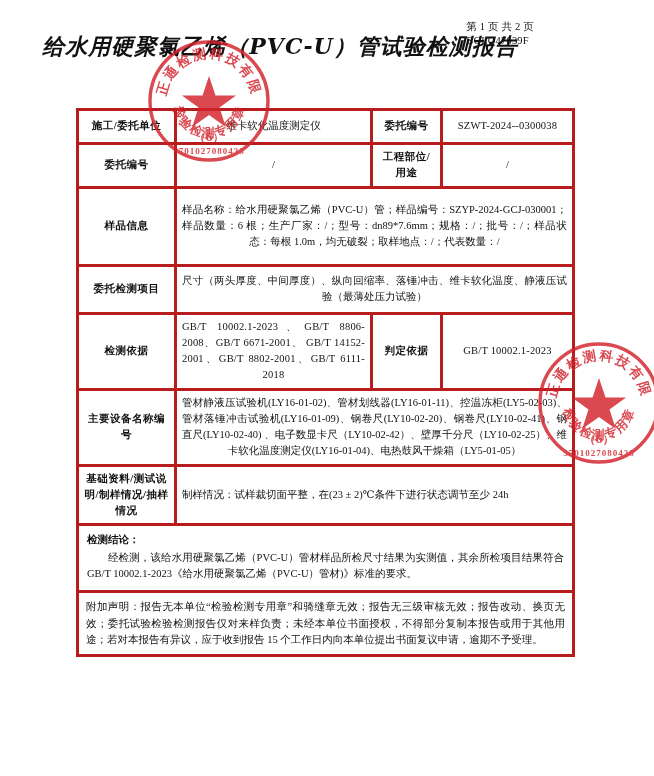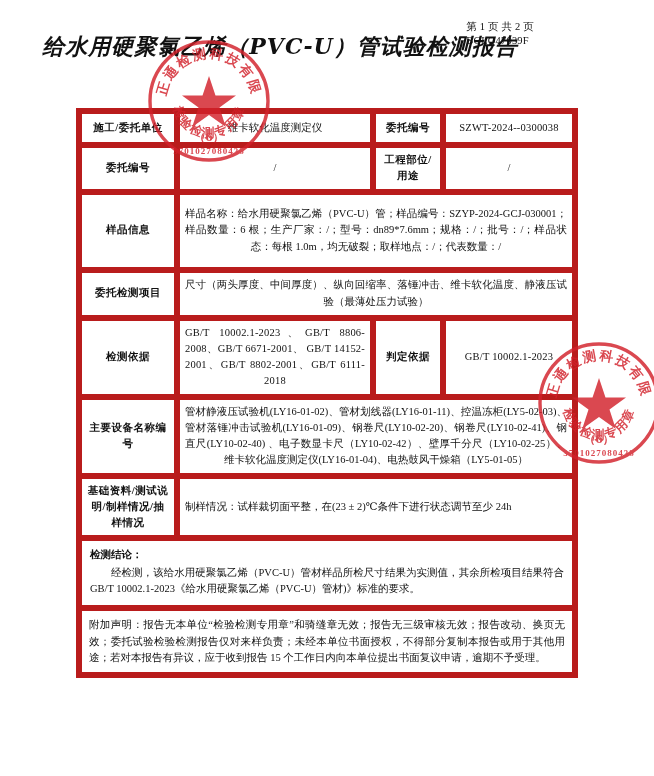--- a/index.html
+++ b/index.html
@@ -54,21 +54,21 @@
 
   
   table.main {
     position: absolute; left: 76px; top: 108px;
     width: 496px;
     border-collapse: collapse;
     table-layout: fixed;
     font-size: 10.5px;
   }
   table.main td {
-    border: 6px solid #b91c1c;
+    border: 3px solid #b91c1c;
     padding: 4px 5px;
     vertical-align: middle;
     line-height: 1.55;
   }
   td.lab {
     text-align: center; font-weight: 700;
     letter-spacing: .5px;
   }
   td.ctr { text-align: center; }
   td.just { text-align: justify; text-align-last: center; }

